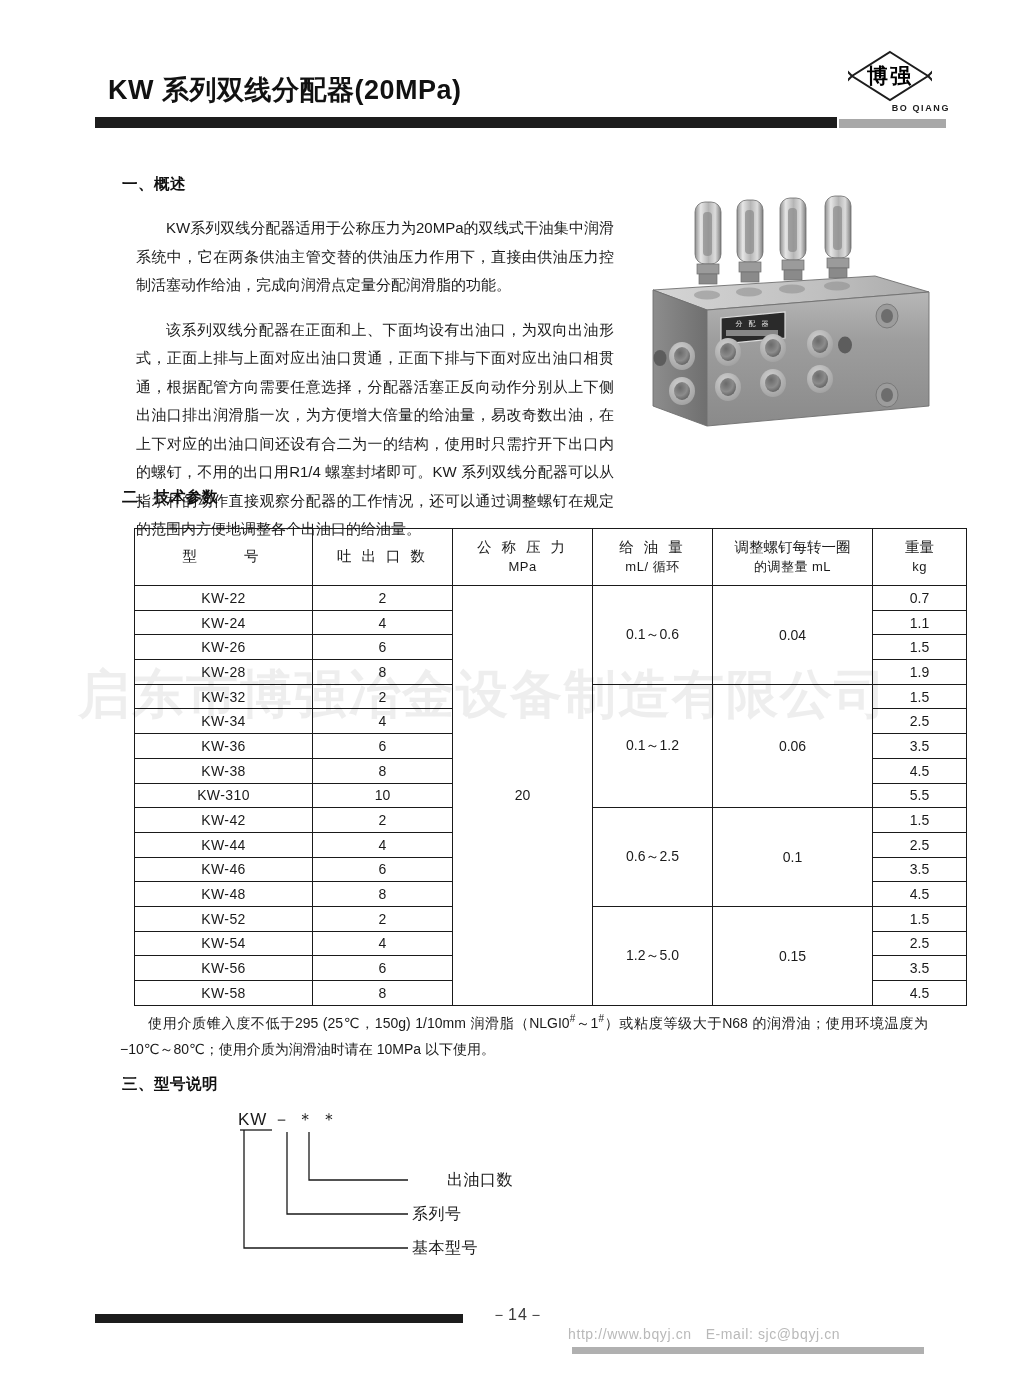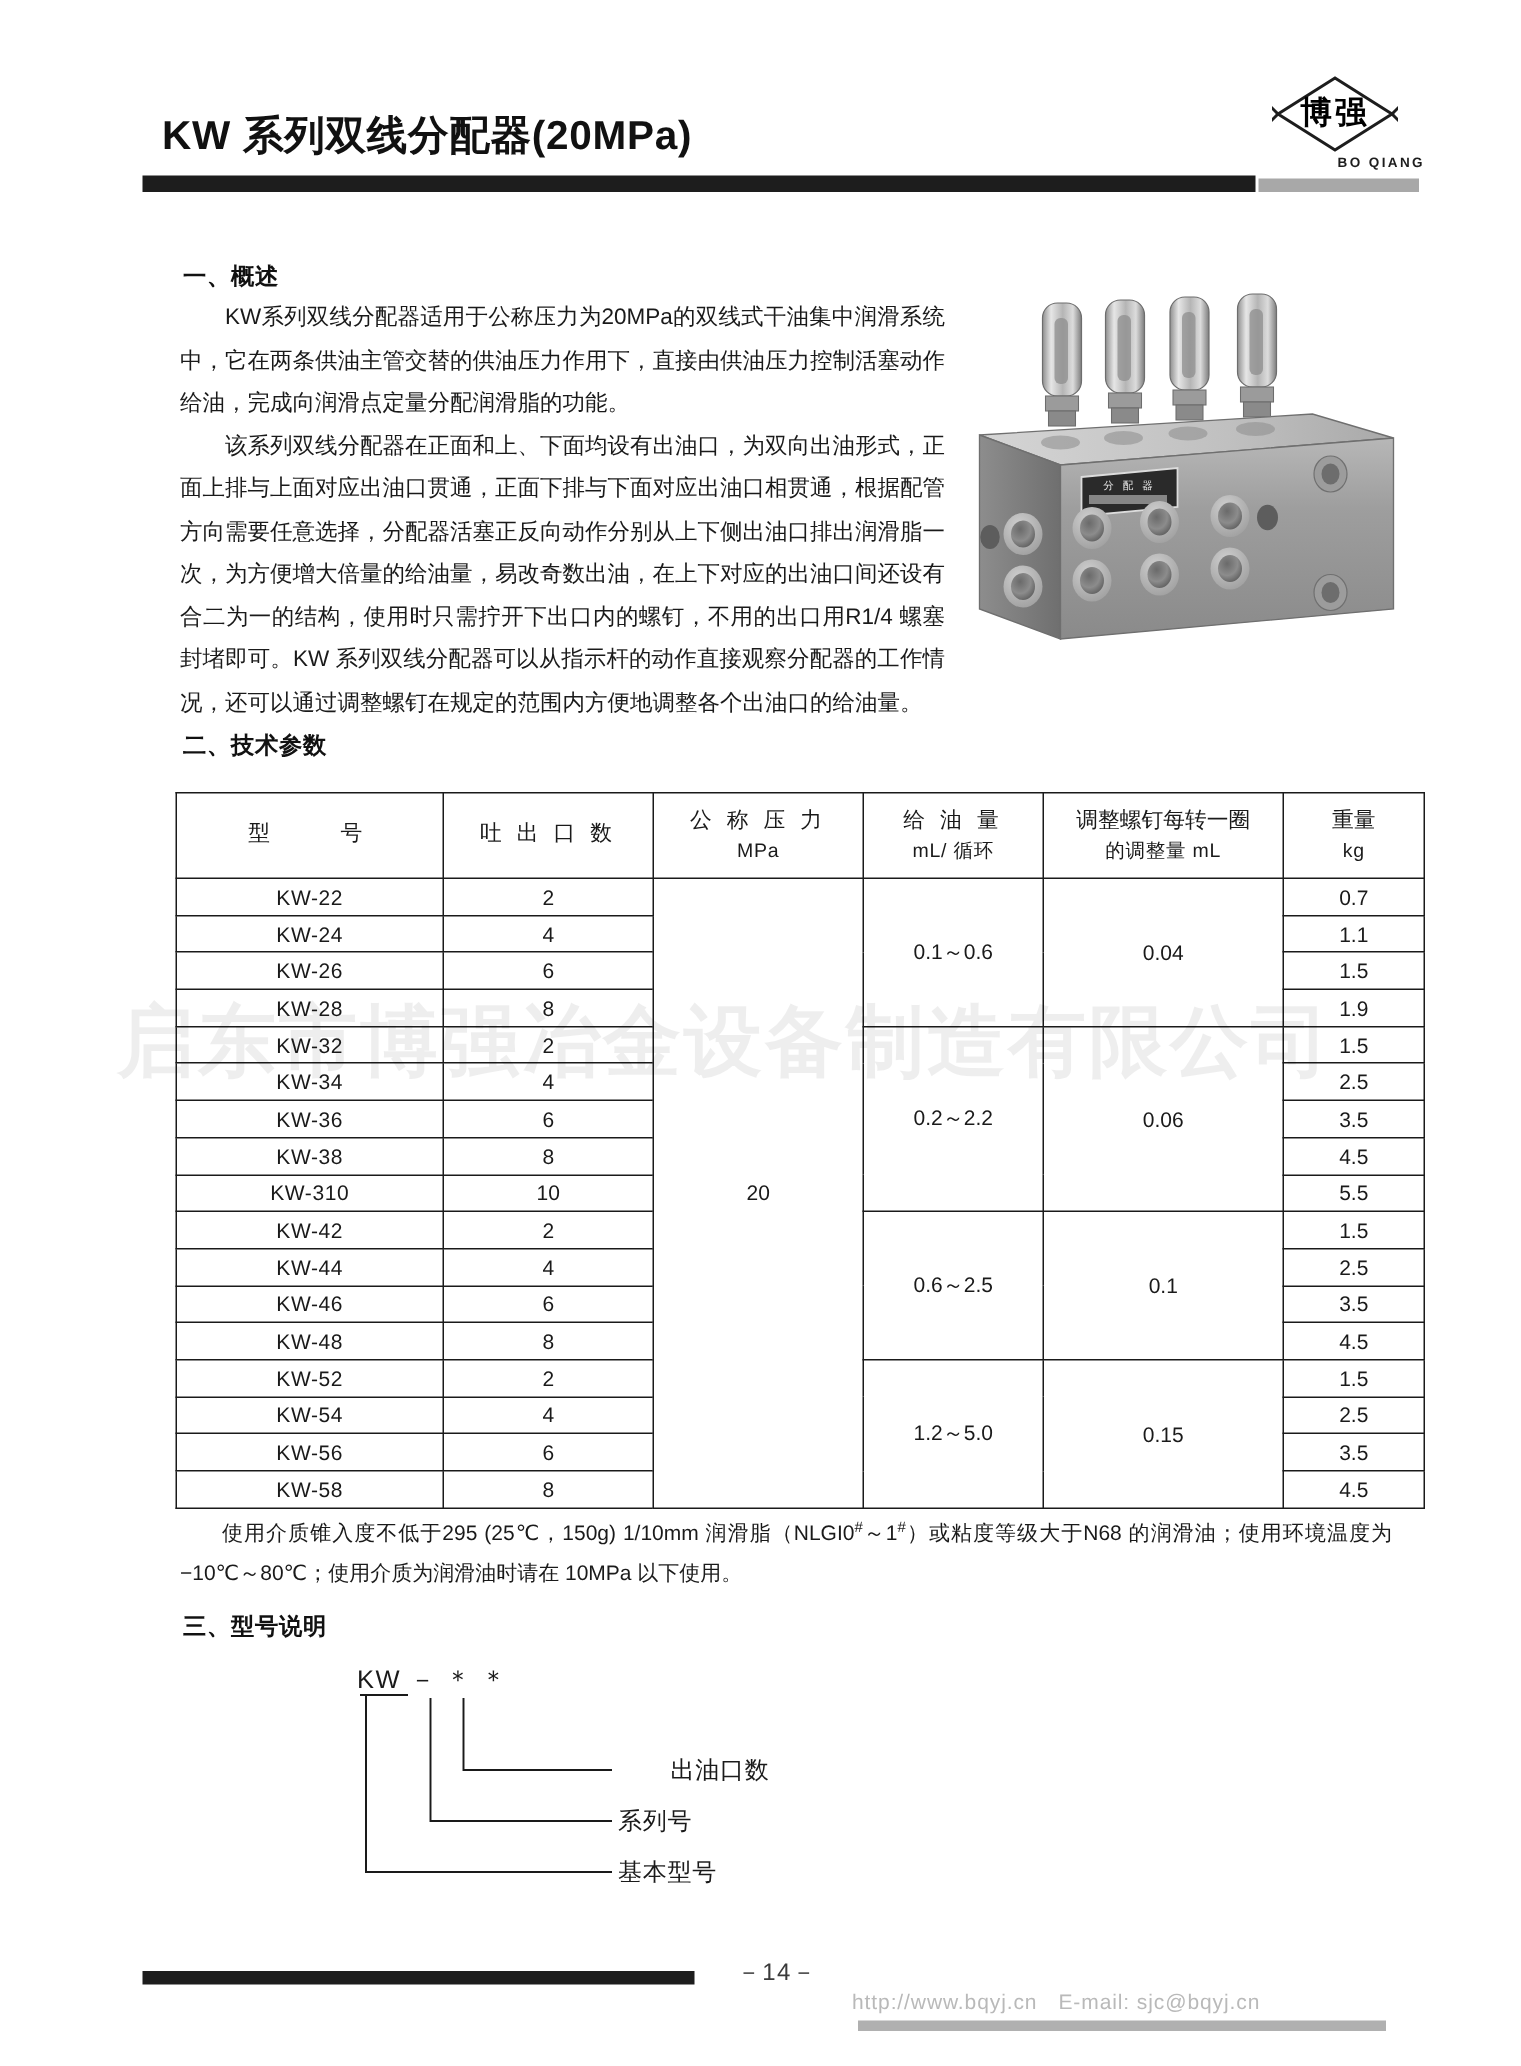--- a/index.html
+++ b/index.html
@@ -106,37 +106,37 @@
     position: absolute;
     left: 120px;
     top: 198px;
     width: 510px;
     font-size: 15px;
     line-height: 28.5px;
     text-align: justify;
     color: #1a1a1a;
   }
   #overview-text p {
-    margin: 0;
+    margin: 16px;
     text-indent: 2em;
   }
 
   
   #product-photo {
     position: absolute;
     left: 645px;
     top: 188px;
     width: 288px;
     height: 245px;
   }
 
   
   #spec-table-wrap {
     position: absolute;
-    left: 95px;
+    left: 112px;
     top: 528px;
     width: 832px;
     height: 461px;
     padding-left: 22px;
   }
   table.spec {
     border-collapse: collapse;
     width: 832px;
     table-layout: fixed;
     background: transparent;
@@ -479,21 +479,21 @@
           <td>1.5</td>
         </tr>
         <tr>
           <td class="cell-model">KW-28</td>
           <td>8</td>
           <td>1.9</td>
         </tr>
         <tr>
           <td class="cell-model">KW-32</td>
           <td>2</td>
-          <td rowspan="5">0.2～2.2</td>
+          <td rowspan="5">0.1～1.2</td>
           <td rowspan="5">0.06</td>
           <td>1.5</td>
         </tr>
         <tr>
           <td class="cell-model">KW-34</td>
           <td>4</td>
           <td>2.5</td>
         </tr>
         <tr>
           <td class="cell-model">KW-36</td>

